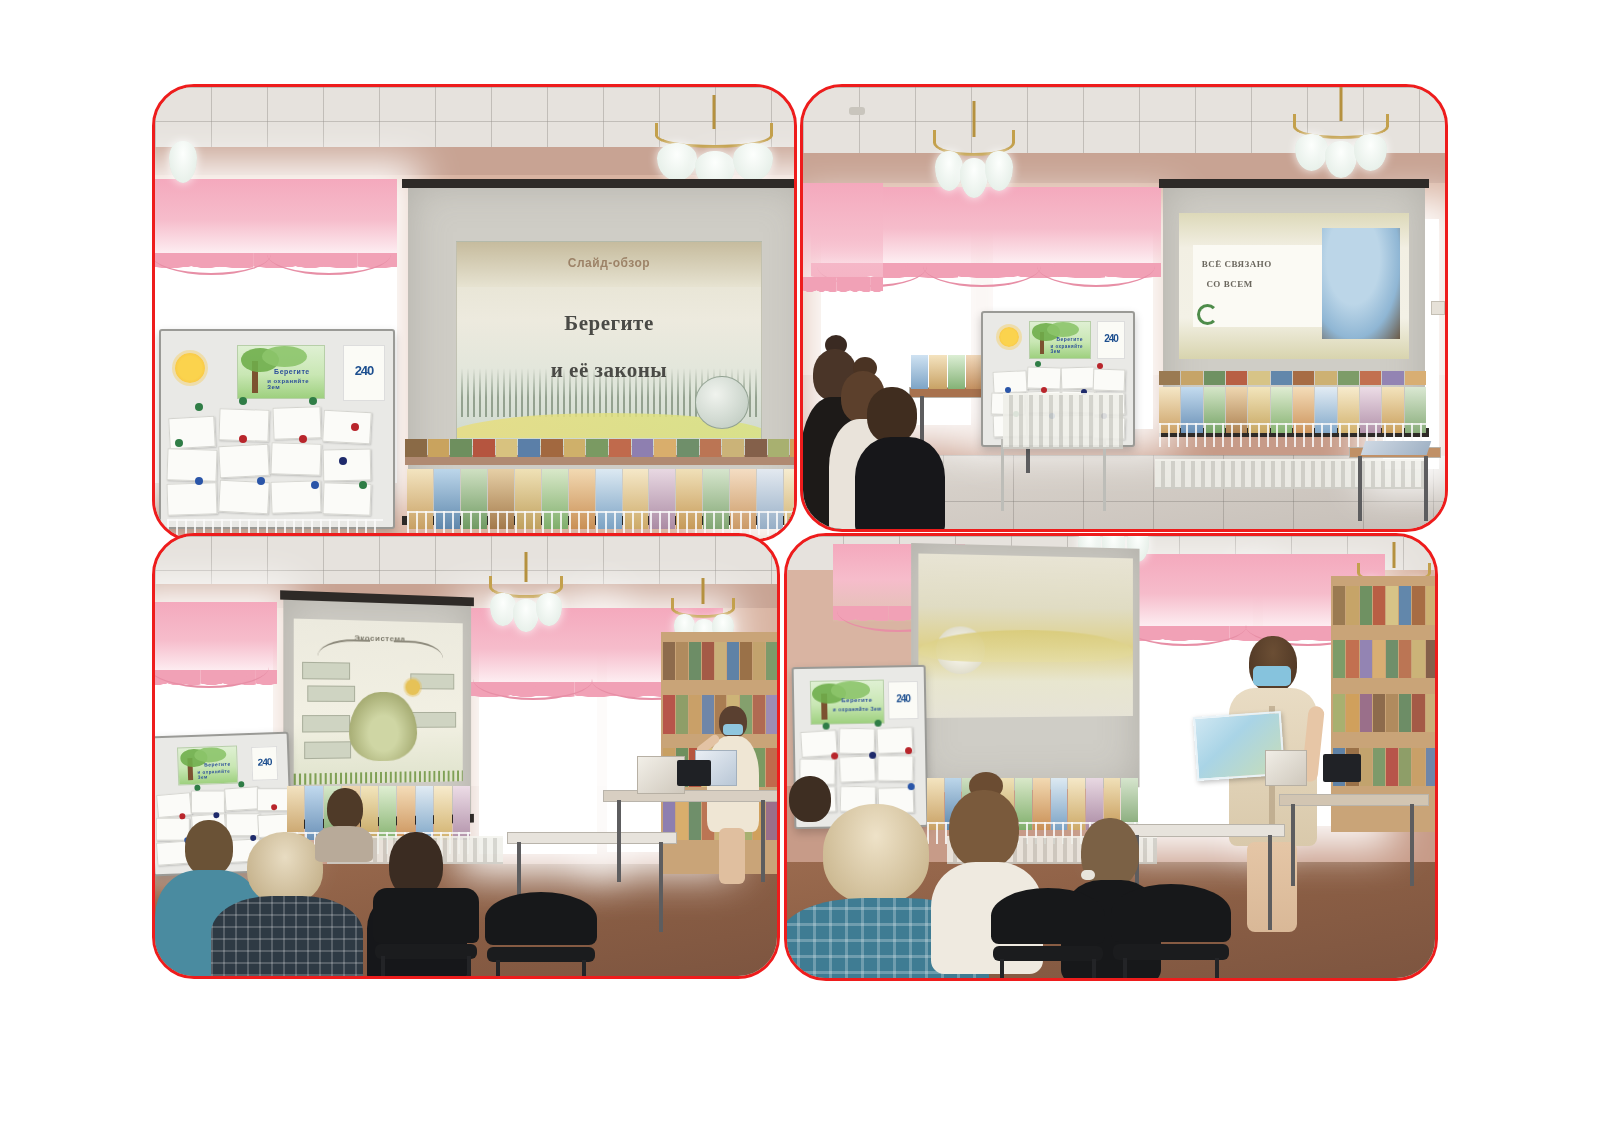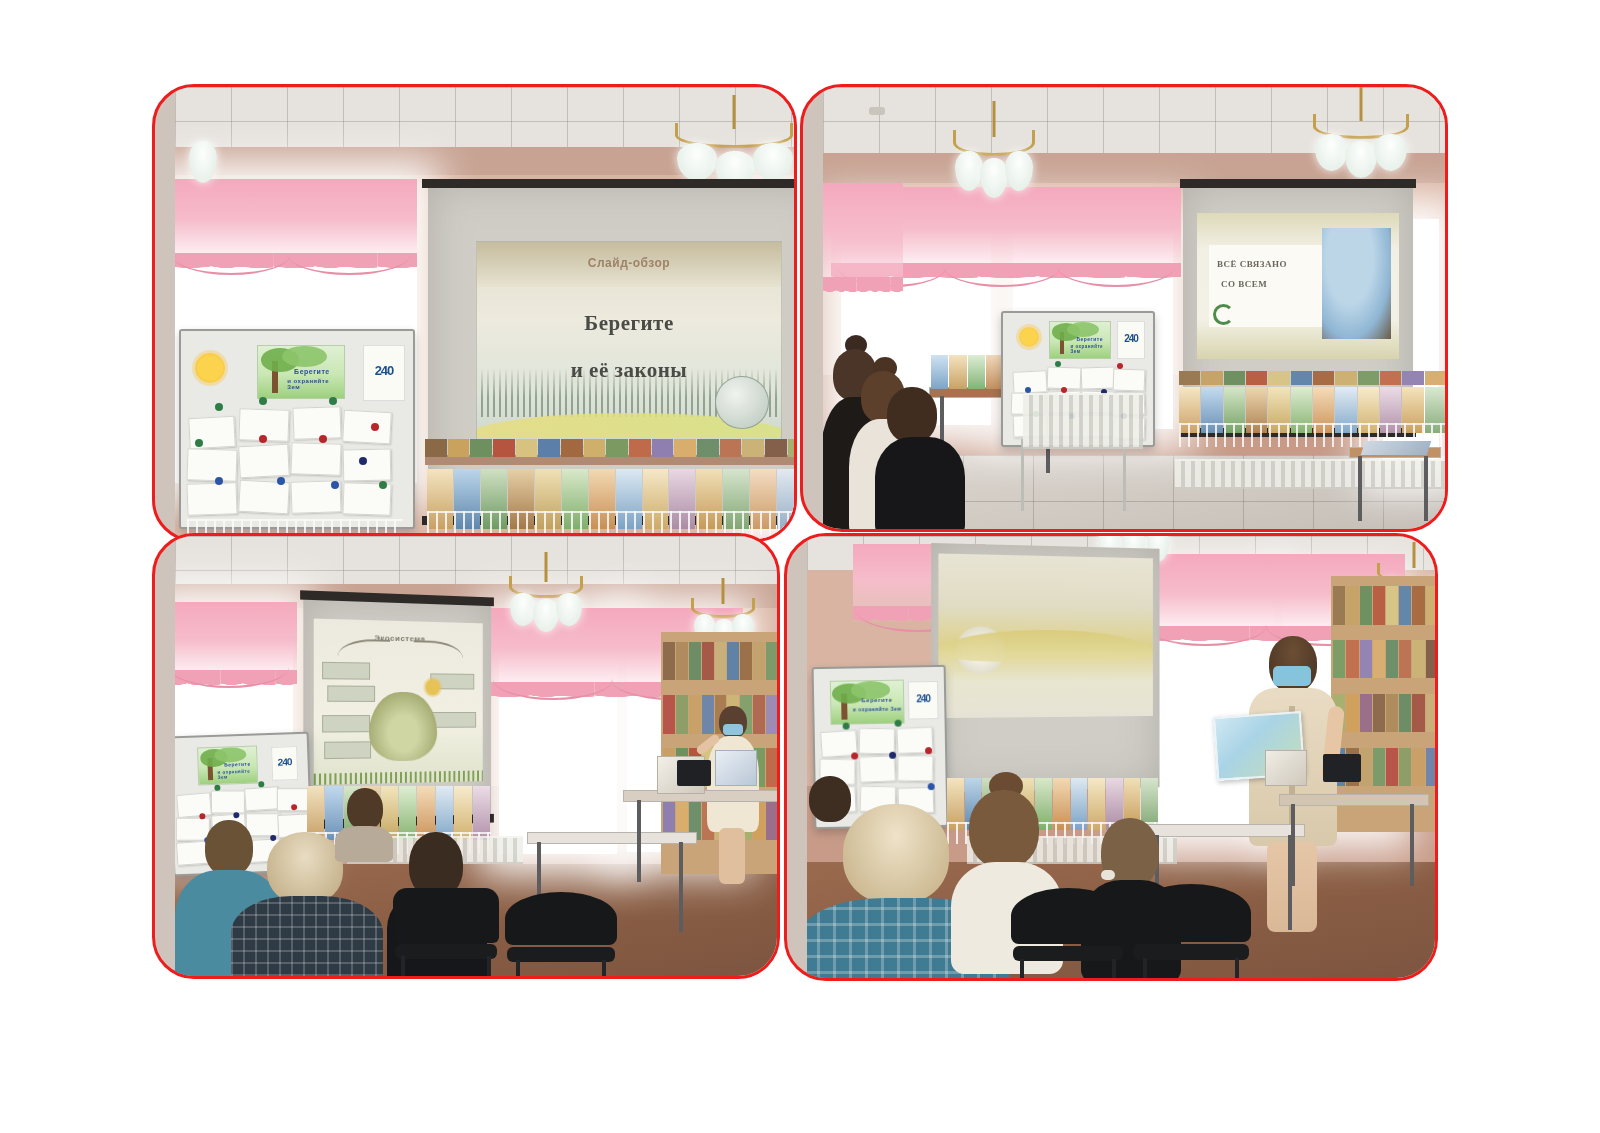--- a/index.html
+++ b/index.html
@@ -5,21 +5,21 @@
 <style>
   html,body{margin:0;padding:0;background:#ffffff;}
   body{width:1600px;height:1133px;position:relative;overflow:hidden;
        font-family:"Liberation Sans", sans-serif;}
 
   .collage{position:absolute;inset:0;background:#ffffff;}
 
   
   .photo{position:absolute;border:3px solid #ee1c1c;border-radius:42px;
          overflow:hidden;background:#cfc4bb;box-sizing:border-box;}
-  .scene{position:absolute;inset:0;overflow:hidden;margin-left:20px;}
+  .scene{position:absolute;inset:0;overflow:hidden;}
 
   
   .ceiling{position:absolute;left:0;right:0;top:0;background:#e6e2dd;
            background-image:linear-gradient(to right,rgba(150,145,140,.45) 1px,transparent 1px),
                             linear-gradient(to bottom,rgba(150,145,140,.45) 1px,transparent 1px);
            background-size:56px 34px;}
   .wall-top{position:absolute;left:0;right:0;background:#c8a393;}
   .wall{position:absolute;left:0;right:0;bottom:0;background:#d9b4a2;}
   .wainscot{position:absolute;left:0;right:0;background:#c79b88;}
   .floor{position:absolute;left:0;right:0;bottom:0;
@@ -285,21 +285,21 @@
       </div>
       <div class="chandelier" style="left:490px;top:0px;width:96px;height:84px;">
         <div class="stem"></div>
           <div class="arms"></div>
         <div class="shade" style="left:2%;"></div>
         <div class="shade" style="left:33%;bottom:-7px;"></div>
         <div class="shade" style="left:64%;"></div>
       </div>
       <div style="position:absolute;left:46px;top:20px;width:16px;height:8px;background:#c9c5bd;border-radius:3px;"></div>
 
-      <div class="screen" style="left:360px;top:96px;width:230px;height:252px;">
+      <div class="screen" style="left:360px;top:96px;width:262px;height:252px;">
         <div class="bar" style="top:-4px;"></div>
         <div class="bar" style="bottom:-2px;"></div>
         <div class="slide" style="left:6%;top:12%;width:88%;height:58%;
                     background:linear-gradient(to bottom,#ddd9b9 0%,#f2efe3 24%,#f3f1e6 72%,#d8d4ae 100%);">
           <div style="position:absolute;left:6%;top:22%;width:56%;height:56%;background:#fbfaf4;"></div>
           <div class="lbl" style="left:10%;top:31%;font-size:9px;color:#6b675e;font-family:'Liberation Serif',serif;">ВСЁ СВЯЗАНО</div>
           <div class="lbl" style="left:12%;top:45%;font-size:9px;color:#6b675e;font-family:'Liberation Serif',serif;">СО ВСЕМ</div>
           <div style="position:absolute;left:8%;top:62%;width:15px;height:15px;
                       border:3px solid #4e8c4a;border-radius:50%;border-right-color:transparent;"></div>
           <div style="position:absolute;right:4%;top:10%;width:34%;height:76%;

